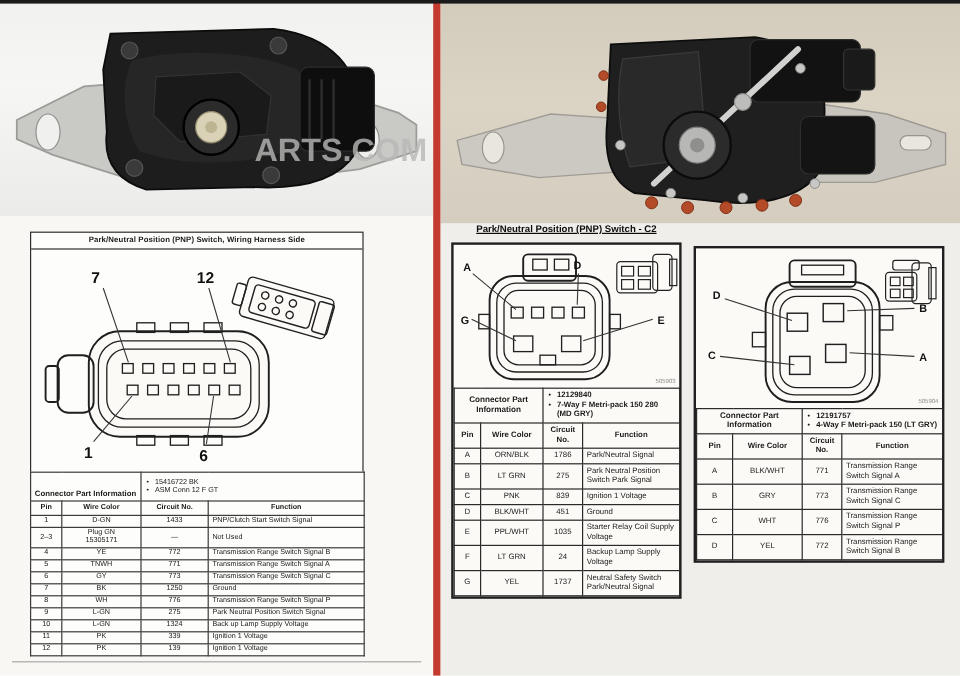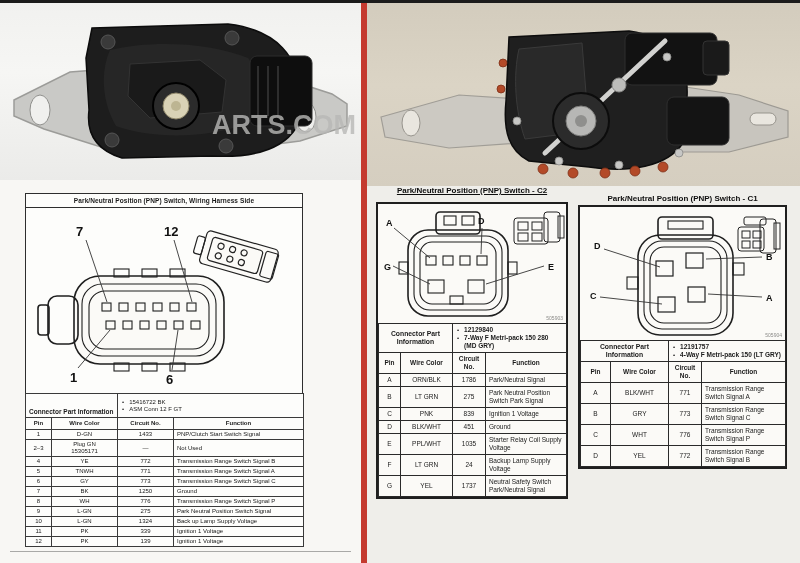--- a/index.html
+++ b/index.html
@@ -417,21 +417,20 @@
             <tr>
               <td>G</td>
               <td>YEL</td>
               <td>1737</td>
               <td>Neutral Safety Switch Park/Neutral Signal</td>
             </tr>
           </tbody>
       </table>
     </div>
 
-    <div class="conn-title" style="left:211px;top:8px;width:209px;">Park/Neutral Position (PNP) Switch - C1</div>
     <div class="conn-box" style="left:211px;top:19px;width:209px;">
       <div class="conn-drawing" style="height:133px;">
         <svg width="205" height="133" viewBox="0 0 205 133">
           <g stroke="#1f1f1f" fill="none" stroke-width="1.6">
             <rect x="58" y="28" width="95" height="100" rx="22" fill="#fbfaf7"></rect>
             <rect x="64" y="34" width="83" height="88" rx="18" stroke-width="1.1"></rect>
             <rect x="70" y="40" width="71" height="76" rx="14" stroke-width="1.1"></rect>
             <rect x="78" y="10" width="55" height="22" rx="4"></rect>
             <rect x="88" y="14" width="35" height="8" stroke-width="1.1"></rect>
             <rect x="47" y="70" width="11" height="12" stroke-width="1.1"></rect>

